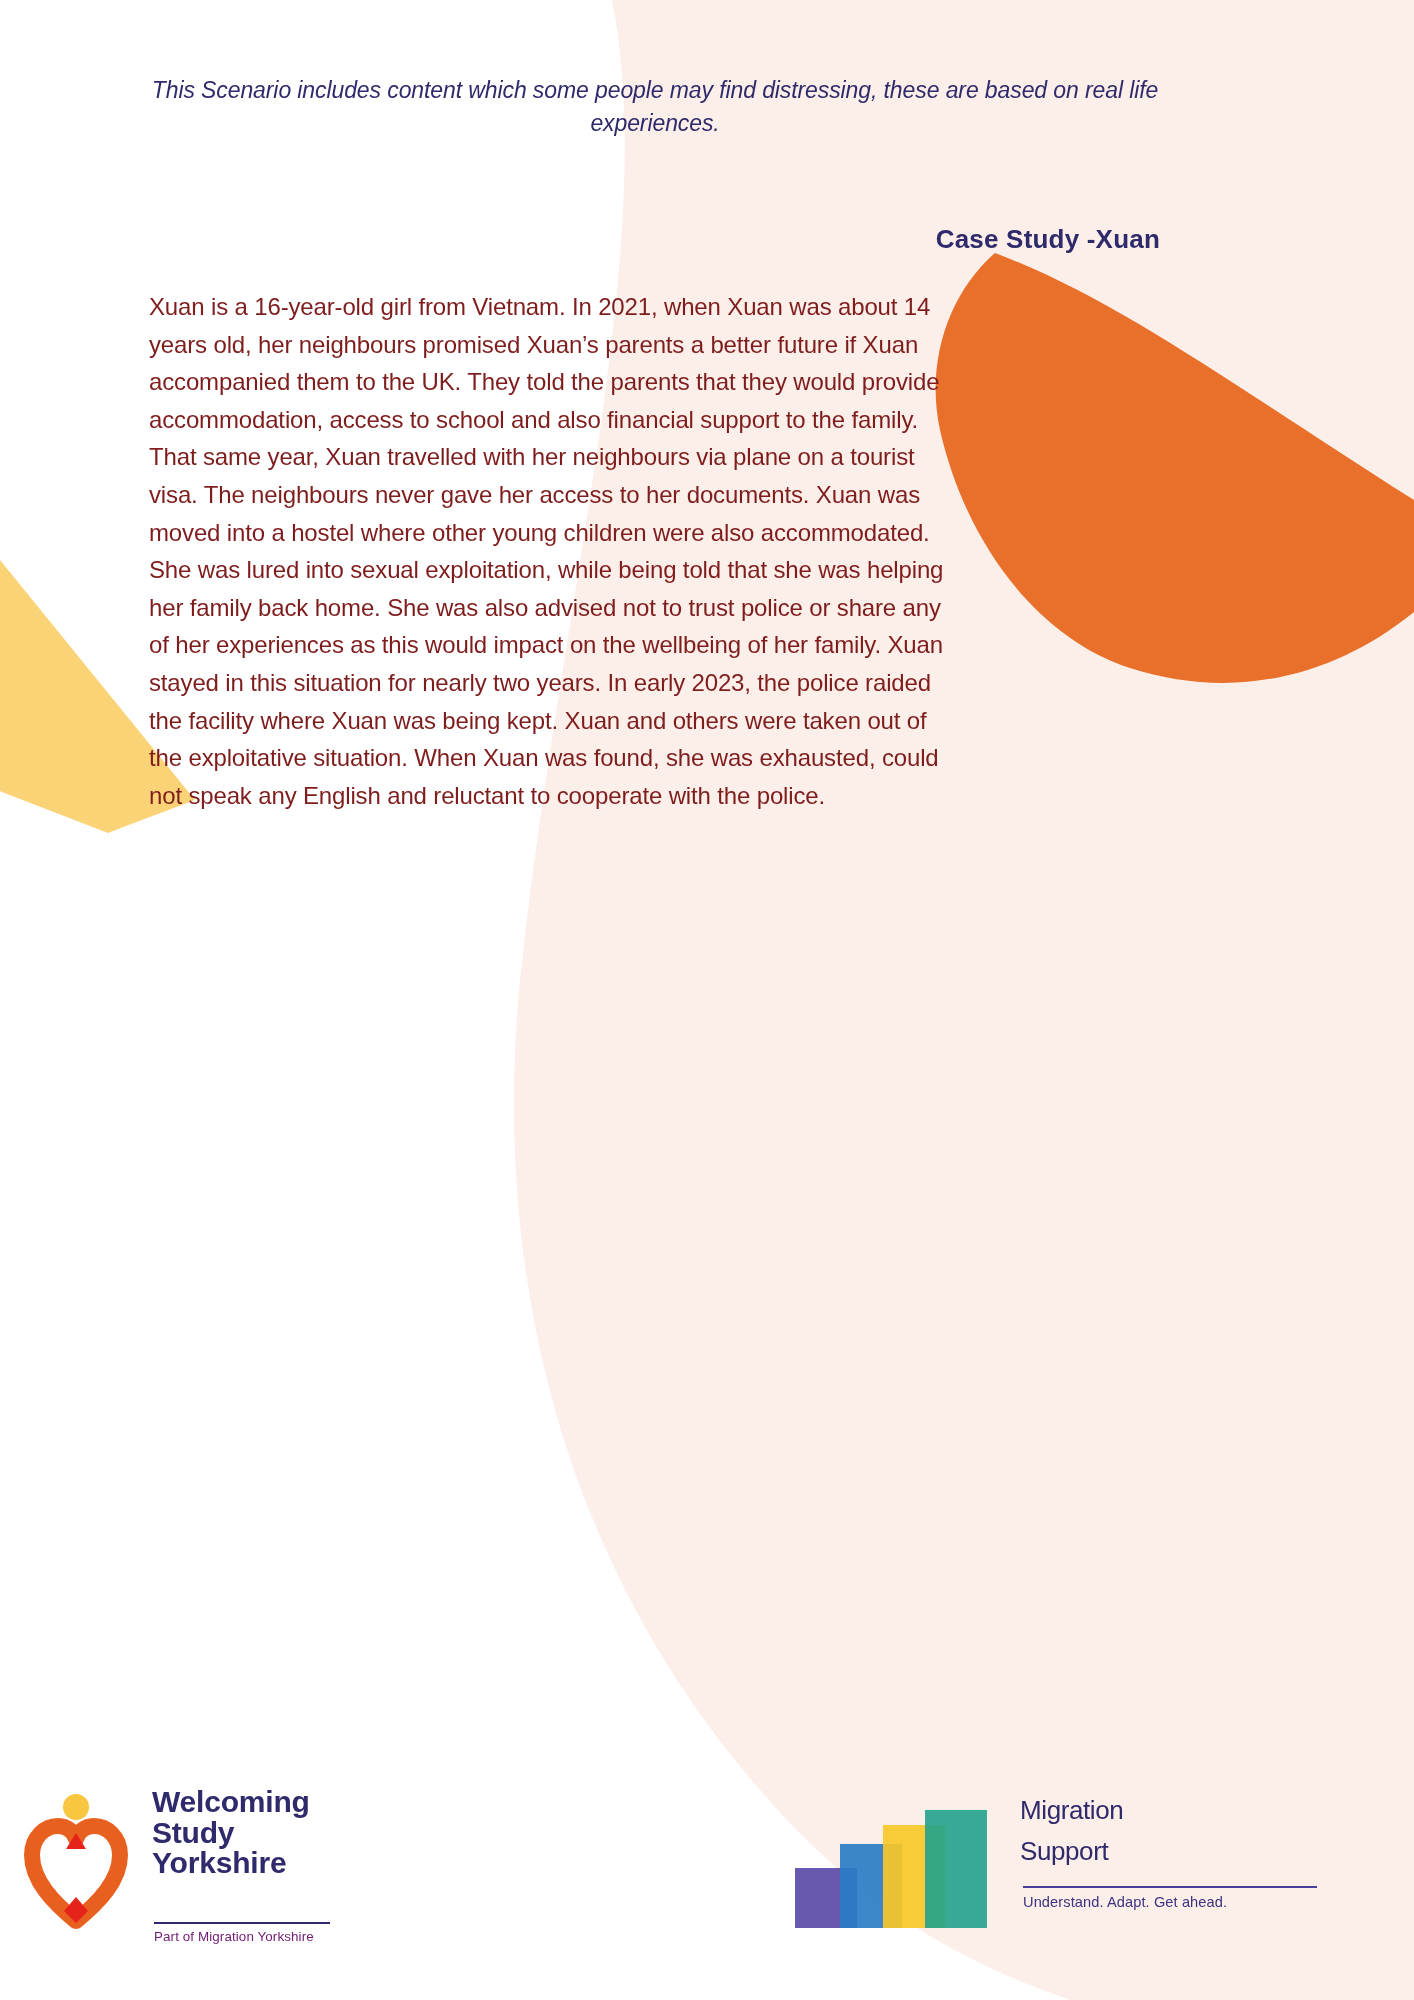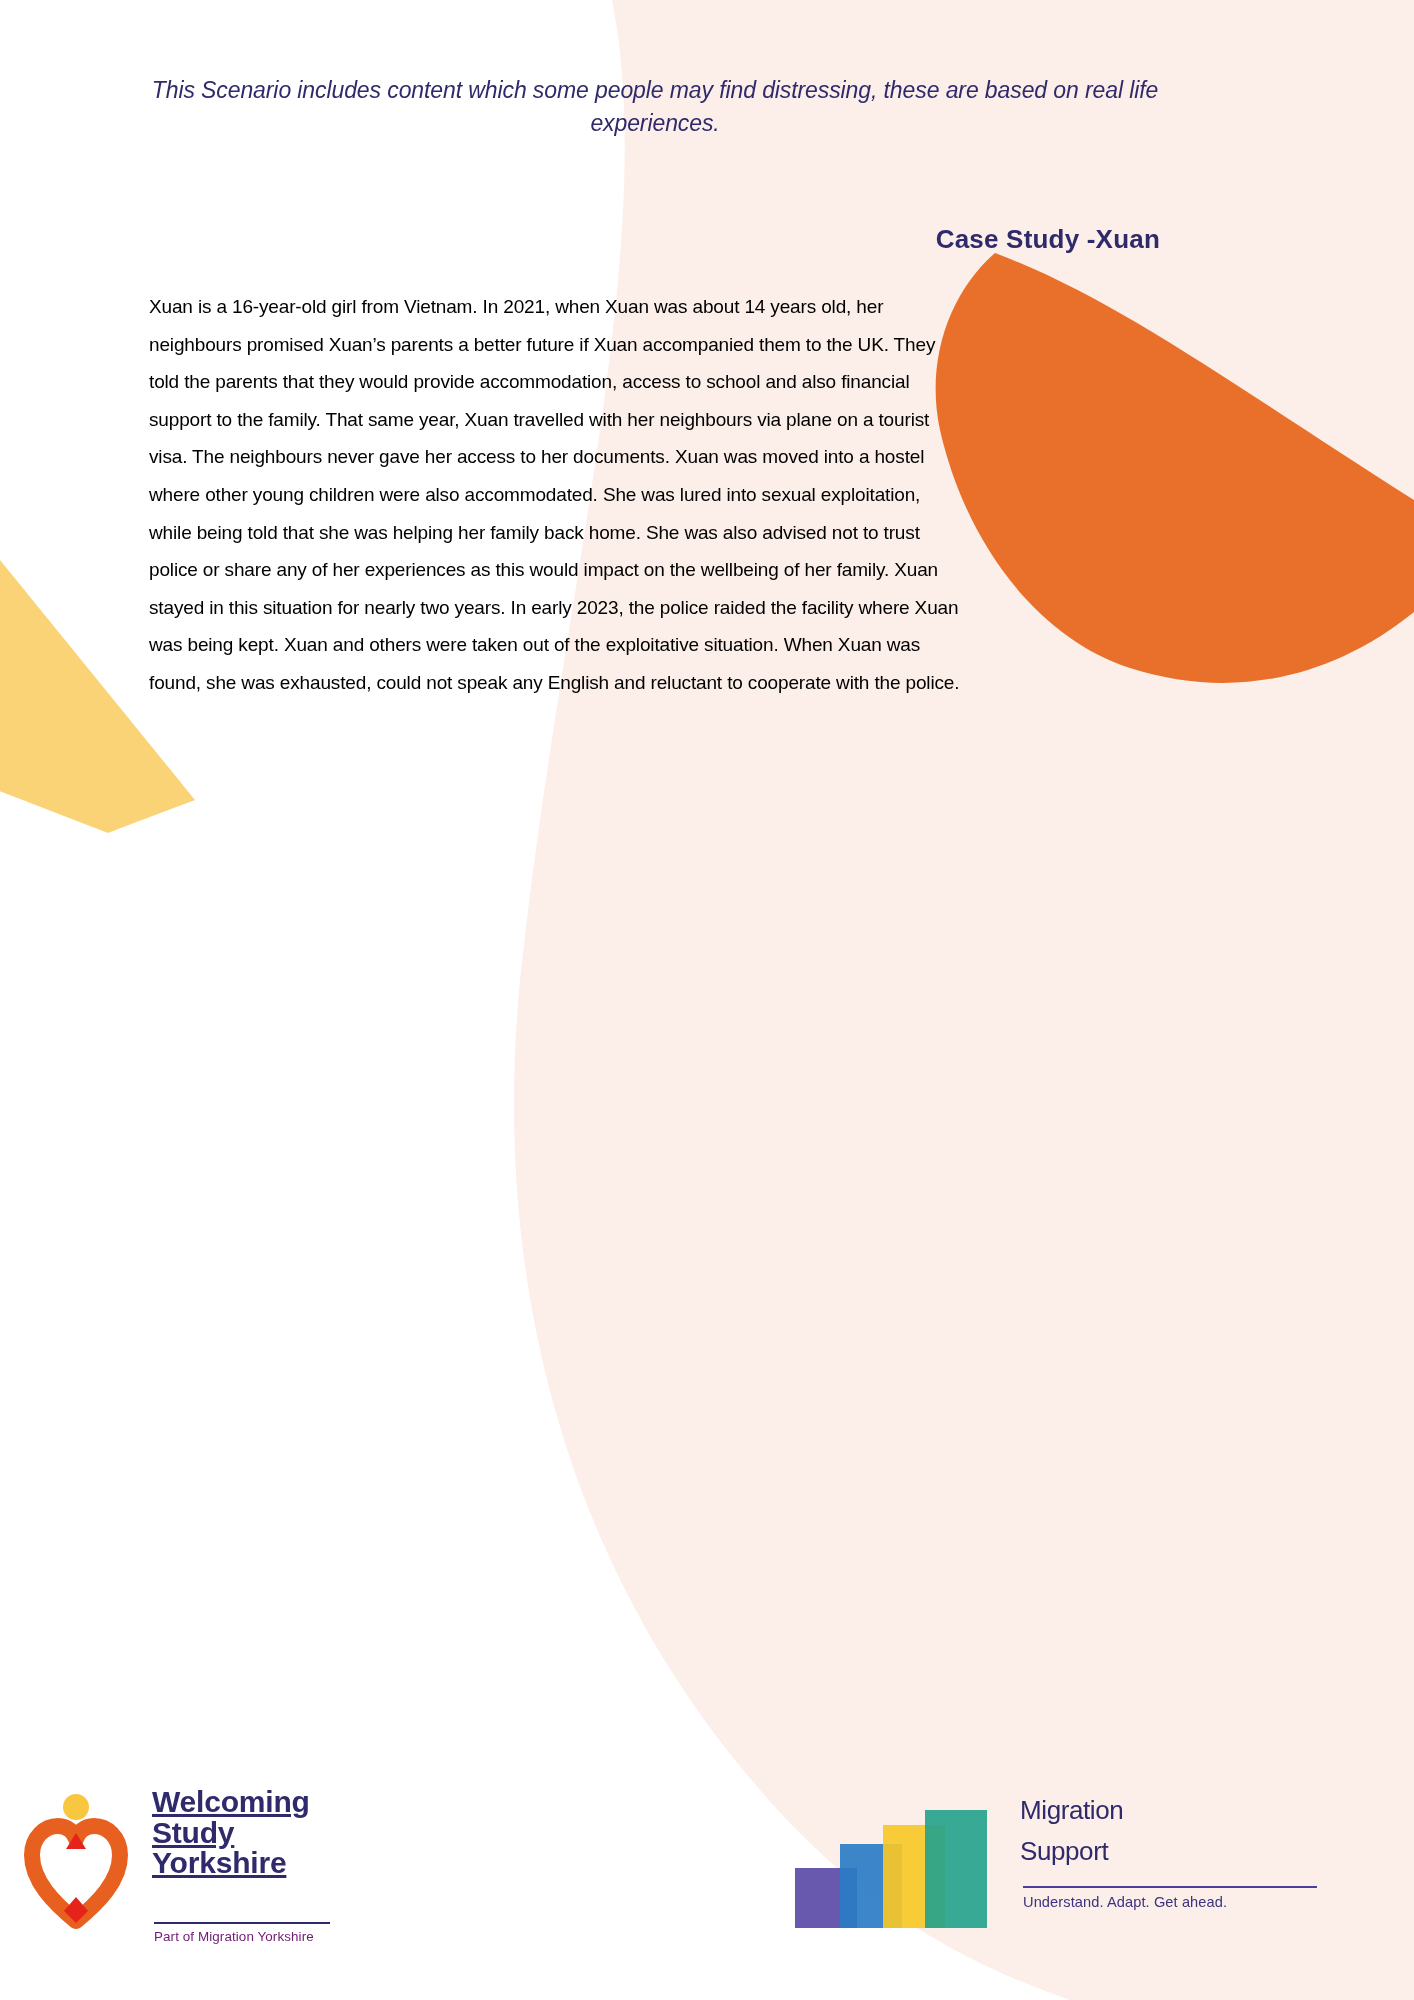--- a/index.html
+++ b/index.html
@@ -35,44 +35,43 @@
     text-align:right;
     font-size:26px;
     font-weight:bold;
     letter-spacing:0.2px;
     color:#2e2a6b;
   }
 
   .body-text {
     position:absolute;
     left:149px; top:288px; width:814px;
-    font-size:19px;
+    font-size:24px;
     line-height:37.6px;
     letter-spacing:-0.15px;
-    color:#000000;
+    color:#7f1d1d;
     text-align:left;
   }
 
   
   .logo-wyr {
     position:absolute;
     left:24px; top:1785px;
     width:330px; height:190px;
   }
   .logo-wyr .heart-mark {
     position:absolute; left:0; top:8px; width:104px; height:140px;
   }
   .logo-wyr .wyr-text {
     position:absolute; left:128px; top:2px;
     font-size:30px;
     font-weight:bold;
     line-height:30.5px;
     color:#2e2a6b;
     letter-spacing:-0.2px;
-    text-decoration:underline;
   }
   .logo-wyr .wyr-rule {
     position:absolute; left:130px; top:137px;
     width:176px; height:1.6px; background:#2e2a6b;
   }
   .logo-wyr .wyr-sub {
     position:absolute; left:130px; top:144px;
     font-size:13.4px;
     color:#701a75;
     letter-spacing:0.1px;

